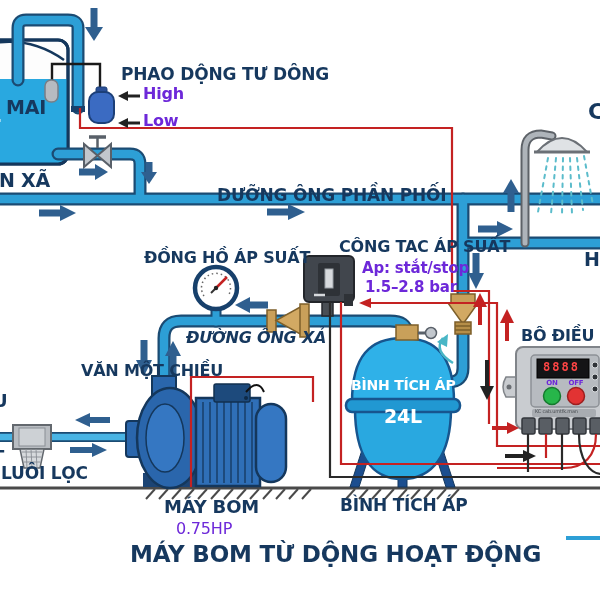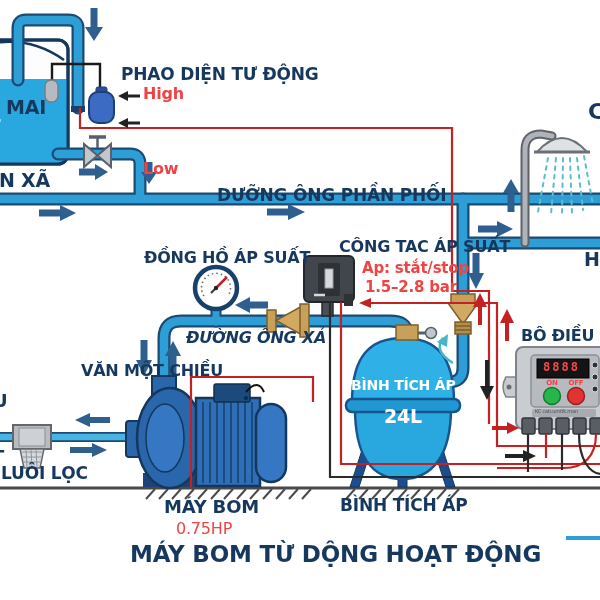--- a/index.html
+++ b/index.html
@@ -1,20 +1,20 @@
 <!DOCTYPE html>
 <html><head>
 <meta charset="utf-8">
 <style>
   html,body{margin:0;padding:0;background:#ffffff;}
   #stage{position:relative;width:600px;height:600px;background:#ffffff;overflow:hidden;
          font-family:"DejaVu Sans","Liberation Sans",sans-serif;}
   #stage svg{position:absolute;left:0;top:0;}
   .lbl{position:absolute;font-weight:700;color:#16385e;white-space:nowrap;line-height:1.05;letter-spacing:-0.2px;}
-  .lbl.dark{color:#ef4444;font-weight:600;}
+  .lbl.dark{color:#6d28d9;font-weight:600;}
   .lbl.white{color:#ffffff;}
   .lbl.center{text-align:center;}
   .digits{font-family:"DejaVu Sans Mono","Liberation Mono",monospace;color:#ff4545;letter-spacing:2px;font-weight:700;}
   .tiny{font-weight:400;color:#4a4e53;}
 </style>
 </head>
 <body>
 
 <div id="stage">
 
@@ -288,23 +288,23 @@
         <path d="M 128,91 L 128,101 L 118,96 Z" stroke="none"></path>
     <line x1="140" y1="123" x2="128" y2="123" stroke-width="3"></line>
         <path d="M 128,118 L 128,128 L 118,123 Z" stroke="none"></path>
   </g>
 
   <line x1="566" y1="538" x2="602" y2="538" stroke="#2d9fd6" stroke-width="4"></line>
 </svg>
 
 <div class="lbl" style="left:6px;top:50px;font-size:19px;margin-top:48px;">MAI</div>
 <div class="lbl white" style="left:-13px;top:103px;font-size:22px;">L</div>
-<div class="lbl" style="left:121px;top:66px;font-size:17px;">PHAO DIỆN TƯ ĐỘNG</div>
+<div class="lbl" style="left:121px;top:66px;font-size:17px;">PHAO DỘNG TƯ DÔNG</div>
 <div class="lbl dark" style="left:143px;top:86px;font-size:16px;">High</div>
-<div class="lbl dark" style="left:143px;top:113px;font-size:16px;margin-top:48px;">Low</div>
+<div class="lbl dark" style="left:143px;top:113px;font-size:16px;">Low</div>
 <div class="lbl" style="left:-1px;top:171px;font-size:19px;">N XÃ</div>
 <div class="lbl" style="left:217px;top:167px;font-size:17px;margin-top:20px;">DƯỠNG ÔNG PHẦN PHỐI</div>
 <div class="lbl" style="left:144px;top:250px;font-size:16px;">ĐỒNG HỒ ÁP SUẤT</div>
 <div class="lbl" style="left:303px;top:239px;font-size:16px;margin-left:36px;">CÔNG TAC ÁP SUẤT</div>
 <div class="lbl dark" style="left:362px;top:261px;font-size:15px;">Ap: stắt/stop</div>
 <div class="lbl dark" style="left:365px;top:280px;font-size:15px;">1.5–2.8 bar</div>
 <div class="lbl" style="left:186px;top:330px;font-size:16px;font-style:italic;">ĐƯỜNG ÔNG XẢ</div>
 <div class="lbl" style="left:33px;top:363px;font-size:16px;margin-left:48px;">VĂN MỘT CHIỀU</div>
 <div class="lbl" style="left:-7px;top:392px;font-size:18px;">U</div>
 <div class="lbl" style="left:-8px;top:448px;font-size:18px;">T</div>

